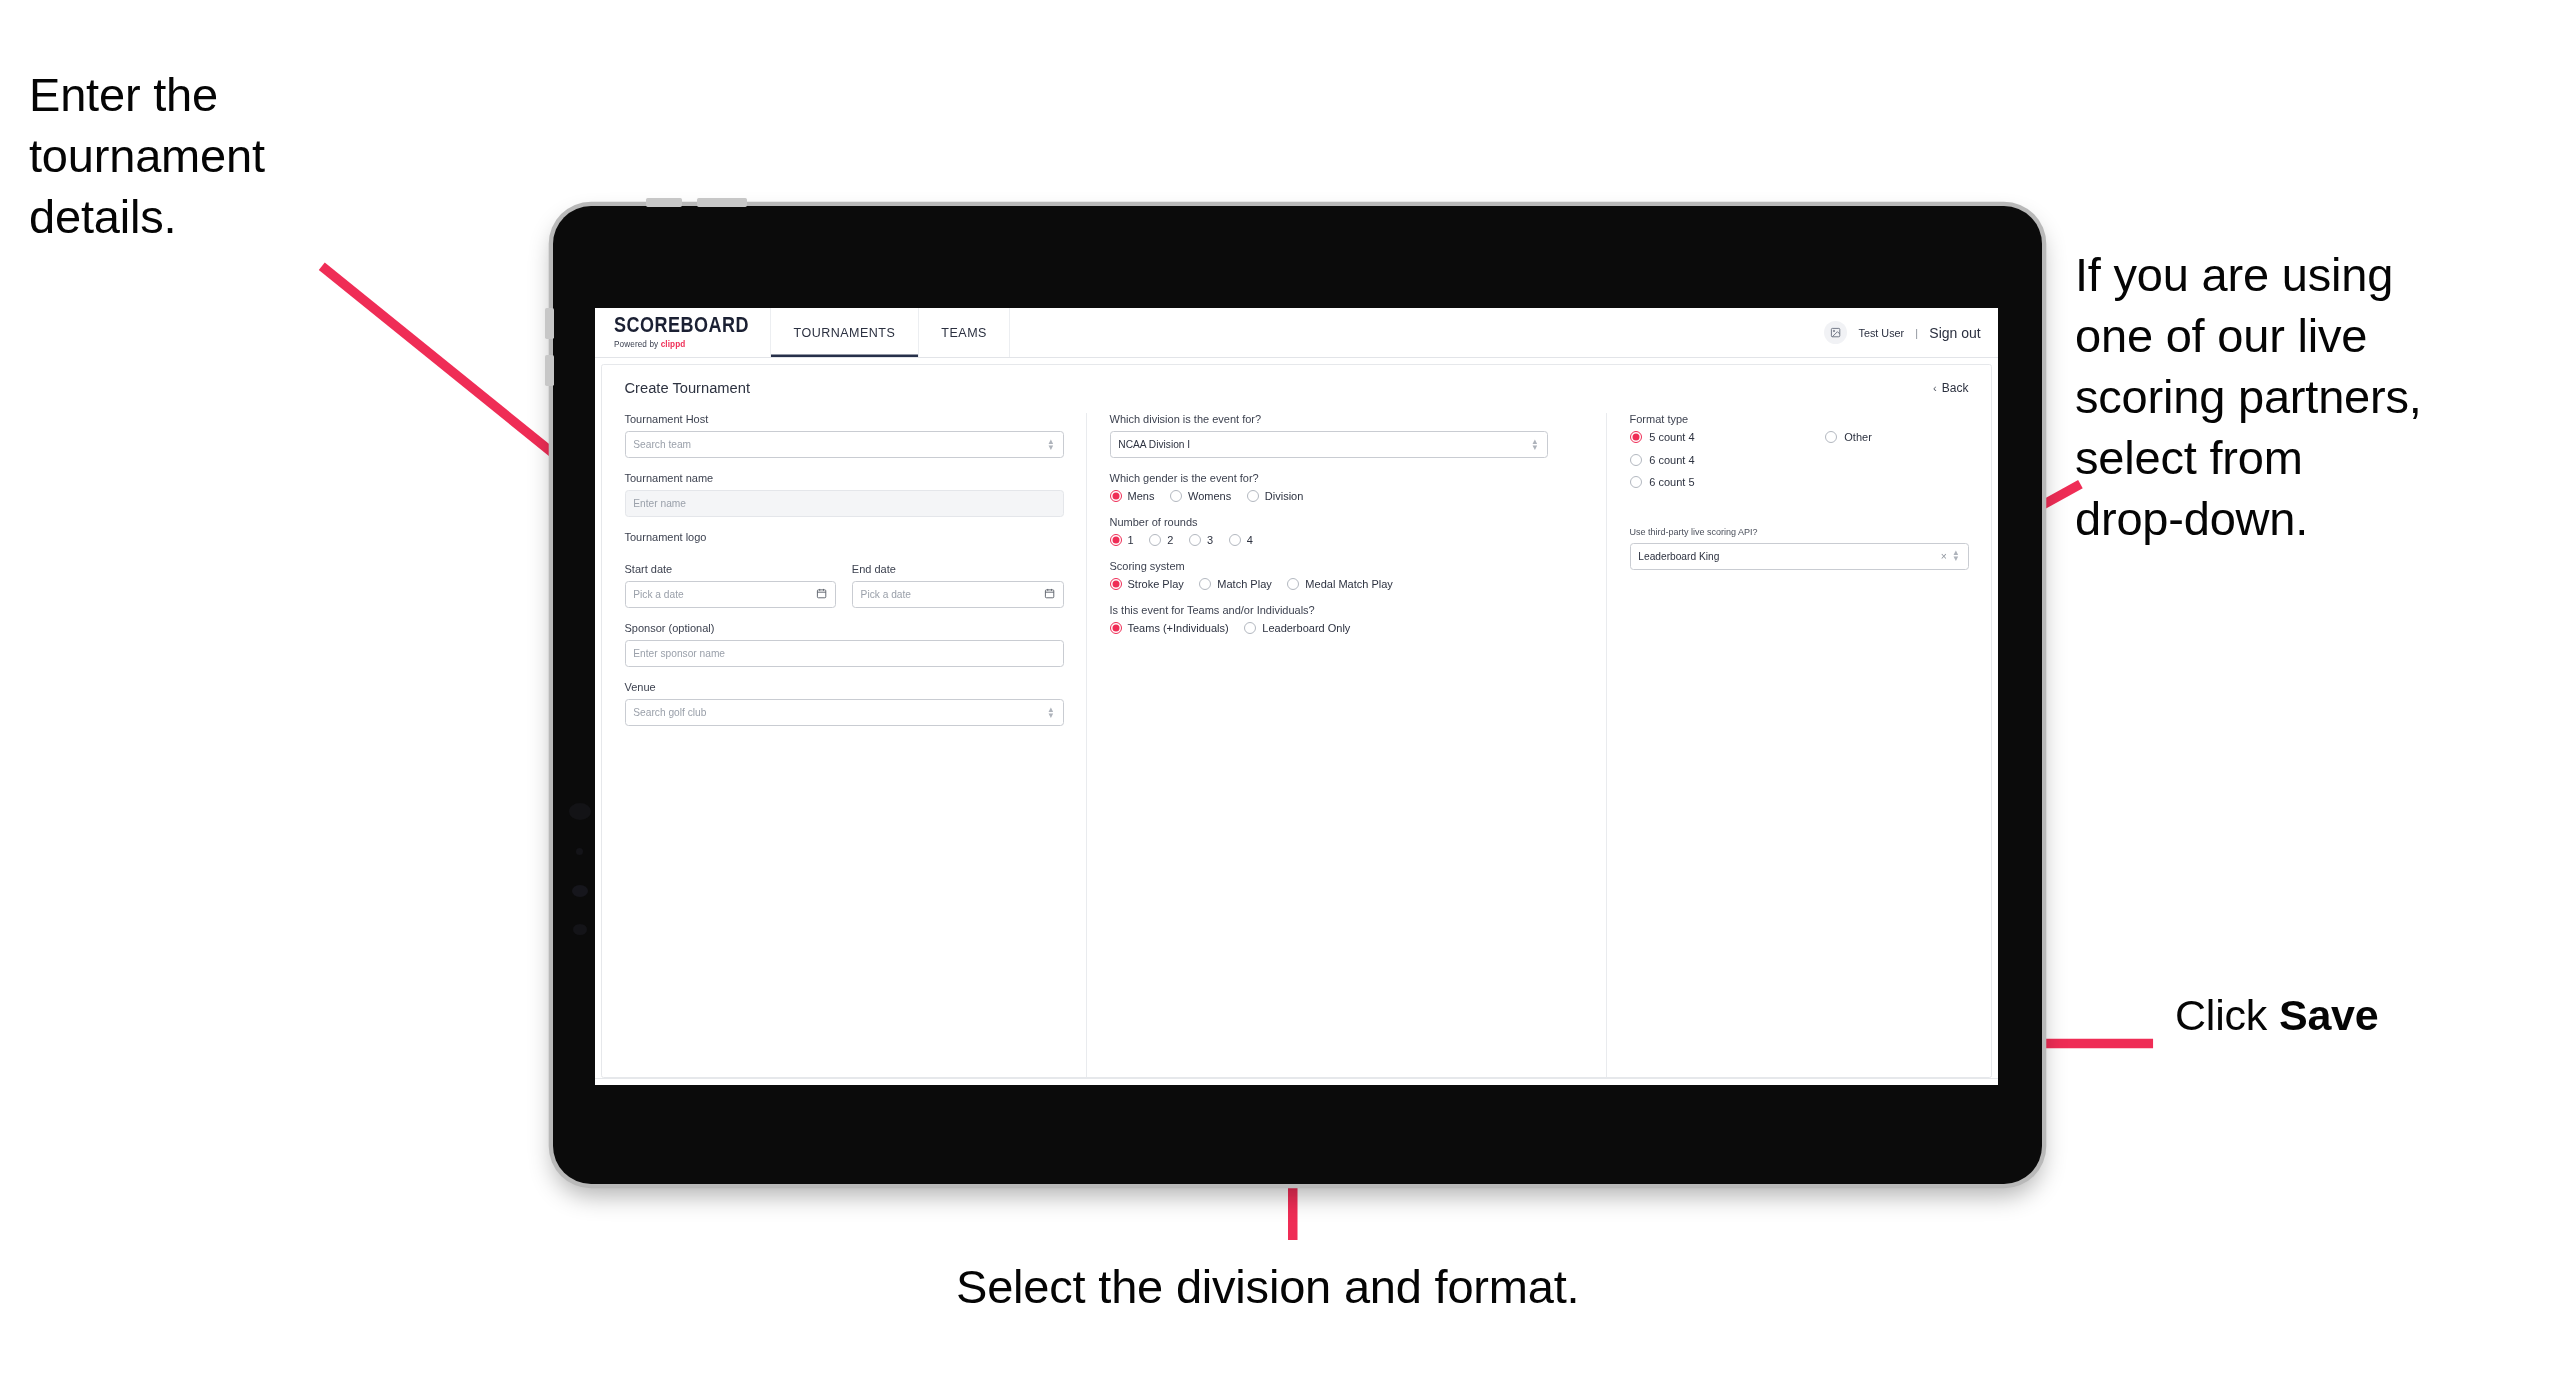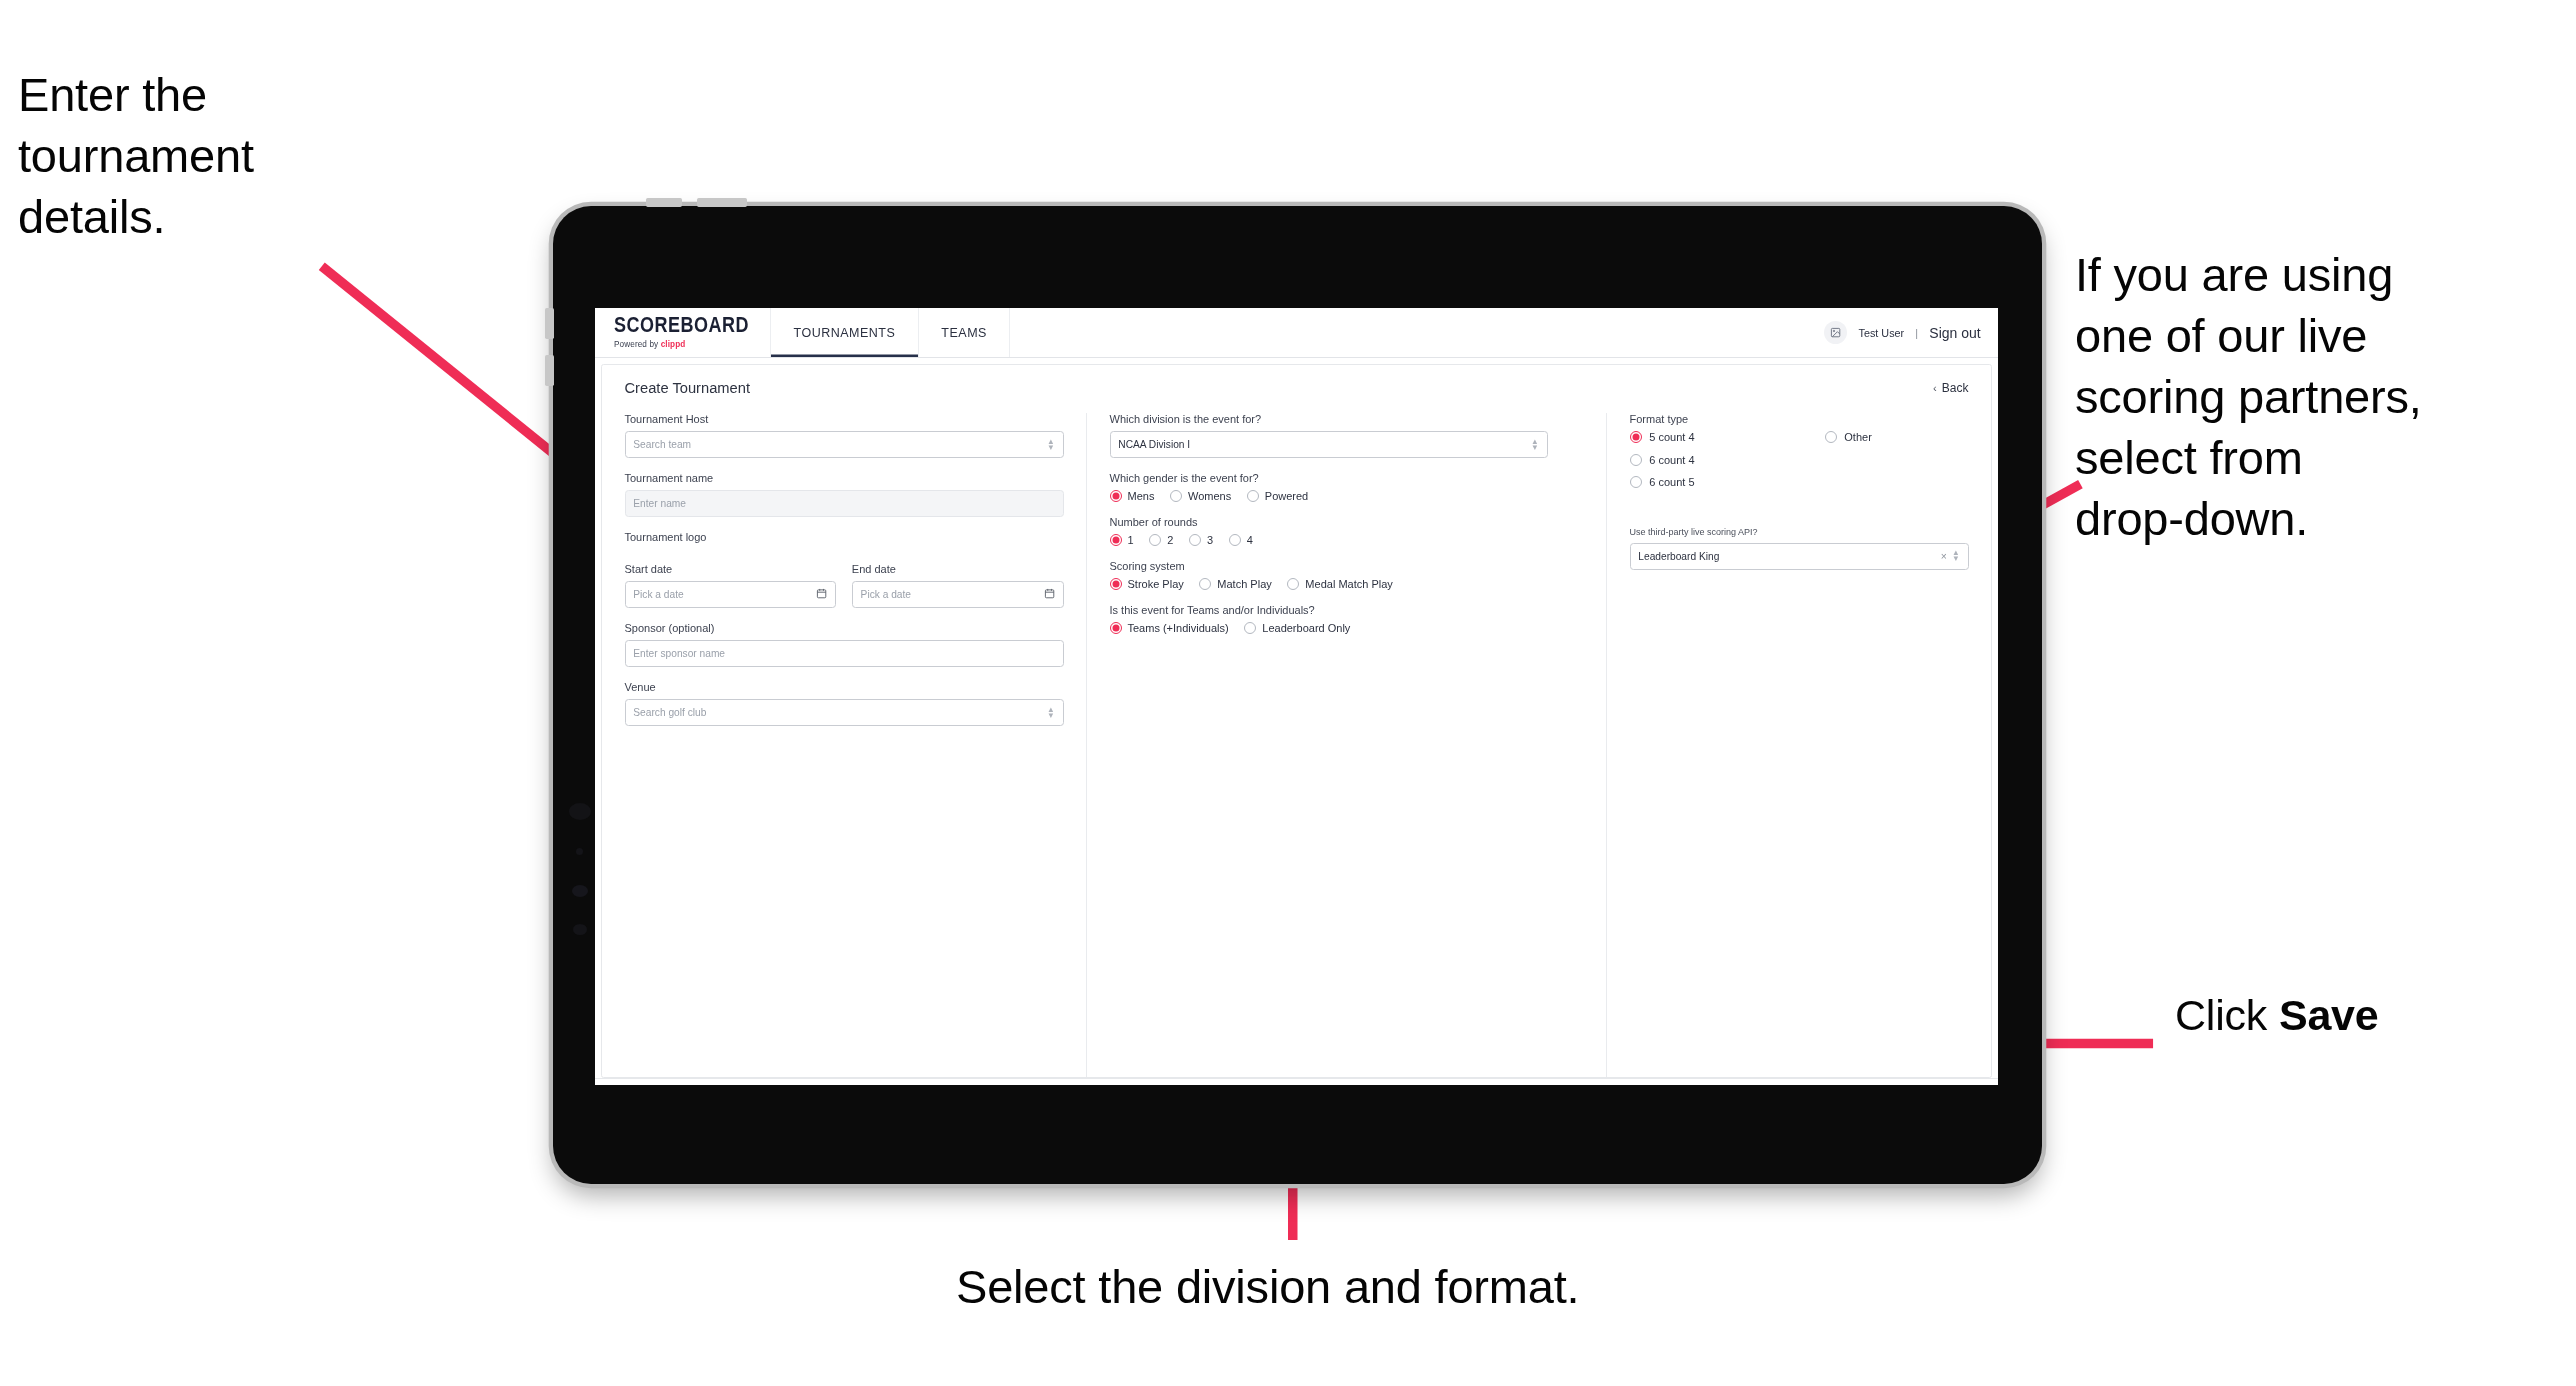--- a/index.html
+++ b/index.html
@@ -14,21 +14,21 @@
   
   .anno {
     position: absolute;
     color: #050505;
     font-family: "Liberation Sans", sans-serif;
     font-weight: 400;
     line-height: 1.30;
     white-space: pre-line;
     letter-spacing: -0.2px;
   }
-  #anno-left   { left: 18px;  top: 64px;  font-size: 47px; width: 372px; }
+  #anno-left   { left: 29px;  top: 64px;  font-size: 47px; width: 372px; }
   #anno-right  { left: 2075px; top: 244px; font-size: 47px; width: 484px; }
   #anno-bottom { left: 956px; top: 1256px; font-size: 47px; width: 908px; }
   #anno-save   { left: 2175px; top: 988px; font-size: 43px; white-space: nowrap; }
   #anno-save b { font-weight: 700; }
 
   
   .arrow-layer {
     position:absolute; left:0; top:0; width:2576px; height:1386px;
     pointer-events:none;
   }
@@ -373,21 +373,21 @@
               <div class="radio-item">
                 <span class="rd on"></span>
                 <span class="rlabel">Mens</span>
               </div>
               <div class="radio-item">
                 <span class="rd"></span>
                 <span class="rlabel">Womens</span>
               </div>
               <div class="radio-item">
                 <span class="rd"></span>
-                <span class="rlabel">Powered</span>
+                <span class="rlabel">Division</span>
               </div>
             </div>
 
             <div class="gap"></div>
             <label class="flabel">Number of rounds</label>
             <div class="radio-row">
               <div class="radio-item">
                 <span class="rd on"></span>
                 <span class="rlabel">1</span>
               </div>

